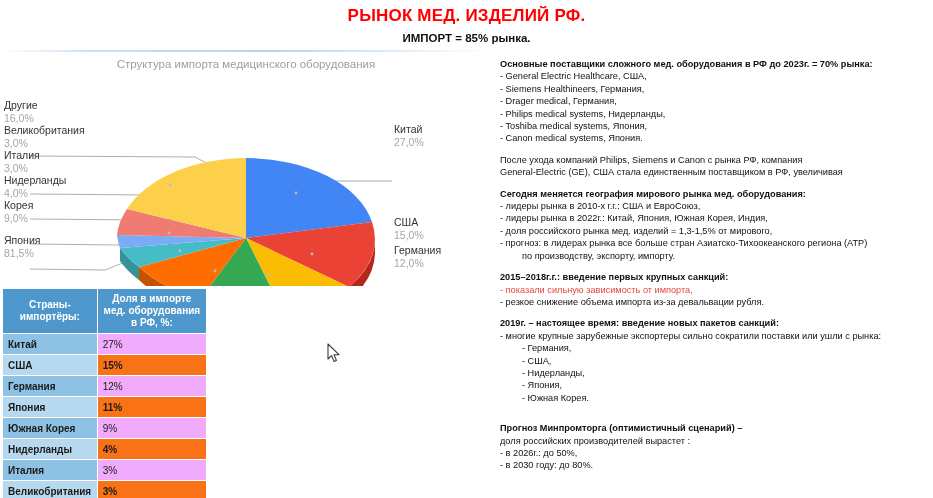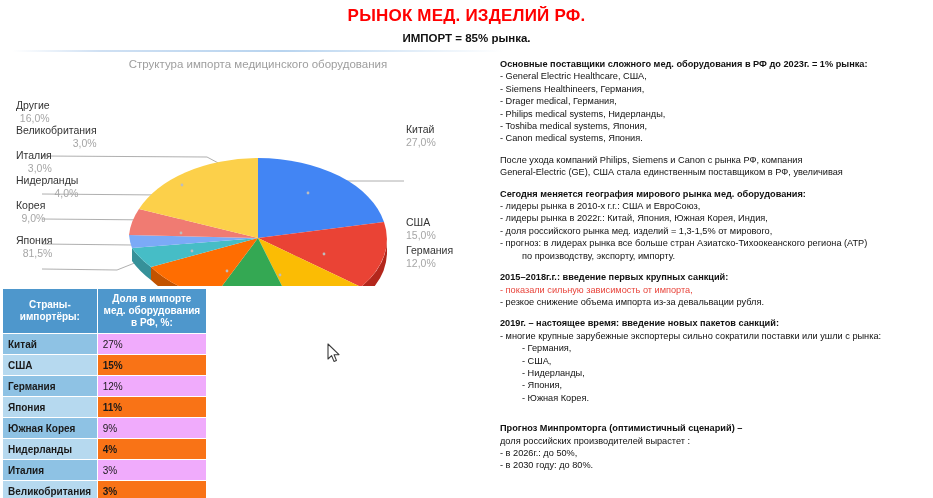--- a/index.html
+++ b/index.html
@@ -16,40 +16,40 @@
     color:#FF0000;font-weight:bold;font-size:17px;letter-spacing:.2px;
   }
   .sub-title{
     position:absolute;left:0;top:32px;width:933px;text-align:center;
     color:#111111;font-weight:bold;font-size:11.5px;
   }
 
   
   .left-col{position:absolute;left:0;top:50px;width:492px;height:448px;}
   .chart-card{
-    position:absolute;left:12px;top:0;width:492px;height:235px;background:#ffffff;
+    position:absolute;left:0;top:0;width:492px;height:235px;background:#ffffff;
     border-top:1px solid #dfe6ef;
   }
   .chart-card:before{
     content:"";position:absolute;left:0;top:-1px;width:492px;height:2px;
     background:linear-gradient(to right,#ffffff 0%,#cfe0f3 18%,#b8d4ef 55%,#ffffff 100%);
   }
   .chart-title{
     position:absolute;left:0;top:7px;width:492px;text-align:center;
     color:#9e9e9e;font-size:11.5px;
   }
 
   .pie-wrap{position:absolute;left:0;top:0;width:492px;height:235px;}
   .pie-svg{position:absolute;left:0;top:0;}
 
   .slice-label{position:absolute;font-size:10.5px;line-height:13px;white-space:nowrap;}
   .slice-label .nm{color:#333333;display:block;}
   .slice-label .pc{color:#a6a6a6;display:block;}
   .slice-label.right{text-align:left;}
-  .slice-label.left{text-align:right;}
+  .slice-label.left{text-align:left;}
 
   
   .tbl{
     position:absolute;left:2px;top:238px;border-collapse:collapse;
     width:205px;font-size:10px;
   }
   .tbl th{
     background:#4E97CC;color:#ffffff;font-weight:bold;font-size:10px;
     text-align:center;padding:4px 3px;border:1px solid #ffffff;line-height:12px;
   }
@@ -229,21 +229,21 @@
           <td class="c1">Великобритания</td>
           <td class="c2">3%</td>
         </tr>
 
       </tbody>
     </table>
   </div>
 
   <div class="right-col">
 
-    <p class="b">Основные поставщики сложного мед. оборудования в РФ до 2023г. = 1% рынка:</p>
+    <p class="b">Основные поставщики сложного мед. оборудования в РФ до 2023г. = 70% рынка:</p>
     <p>- General Electric Healthcare, США,</p>
     <p>- Siemens Healthineers, Германия,</p>
     <p>- Drager medical, Германия,</p>
     <p>- Philips medical systems, Нидерланды,</p>
     <p>- Toshiba medical systems, Япония,</p>
     <p>- Canon medical systems, Япония.</p>
 
     <div class="gap"></div>
 
     <p>После ухода компаний Philips, Siemens и Canon с рынка РФ, компания</p>

